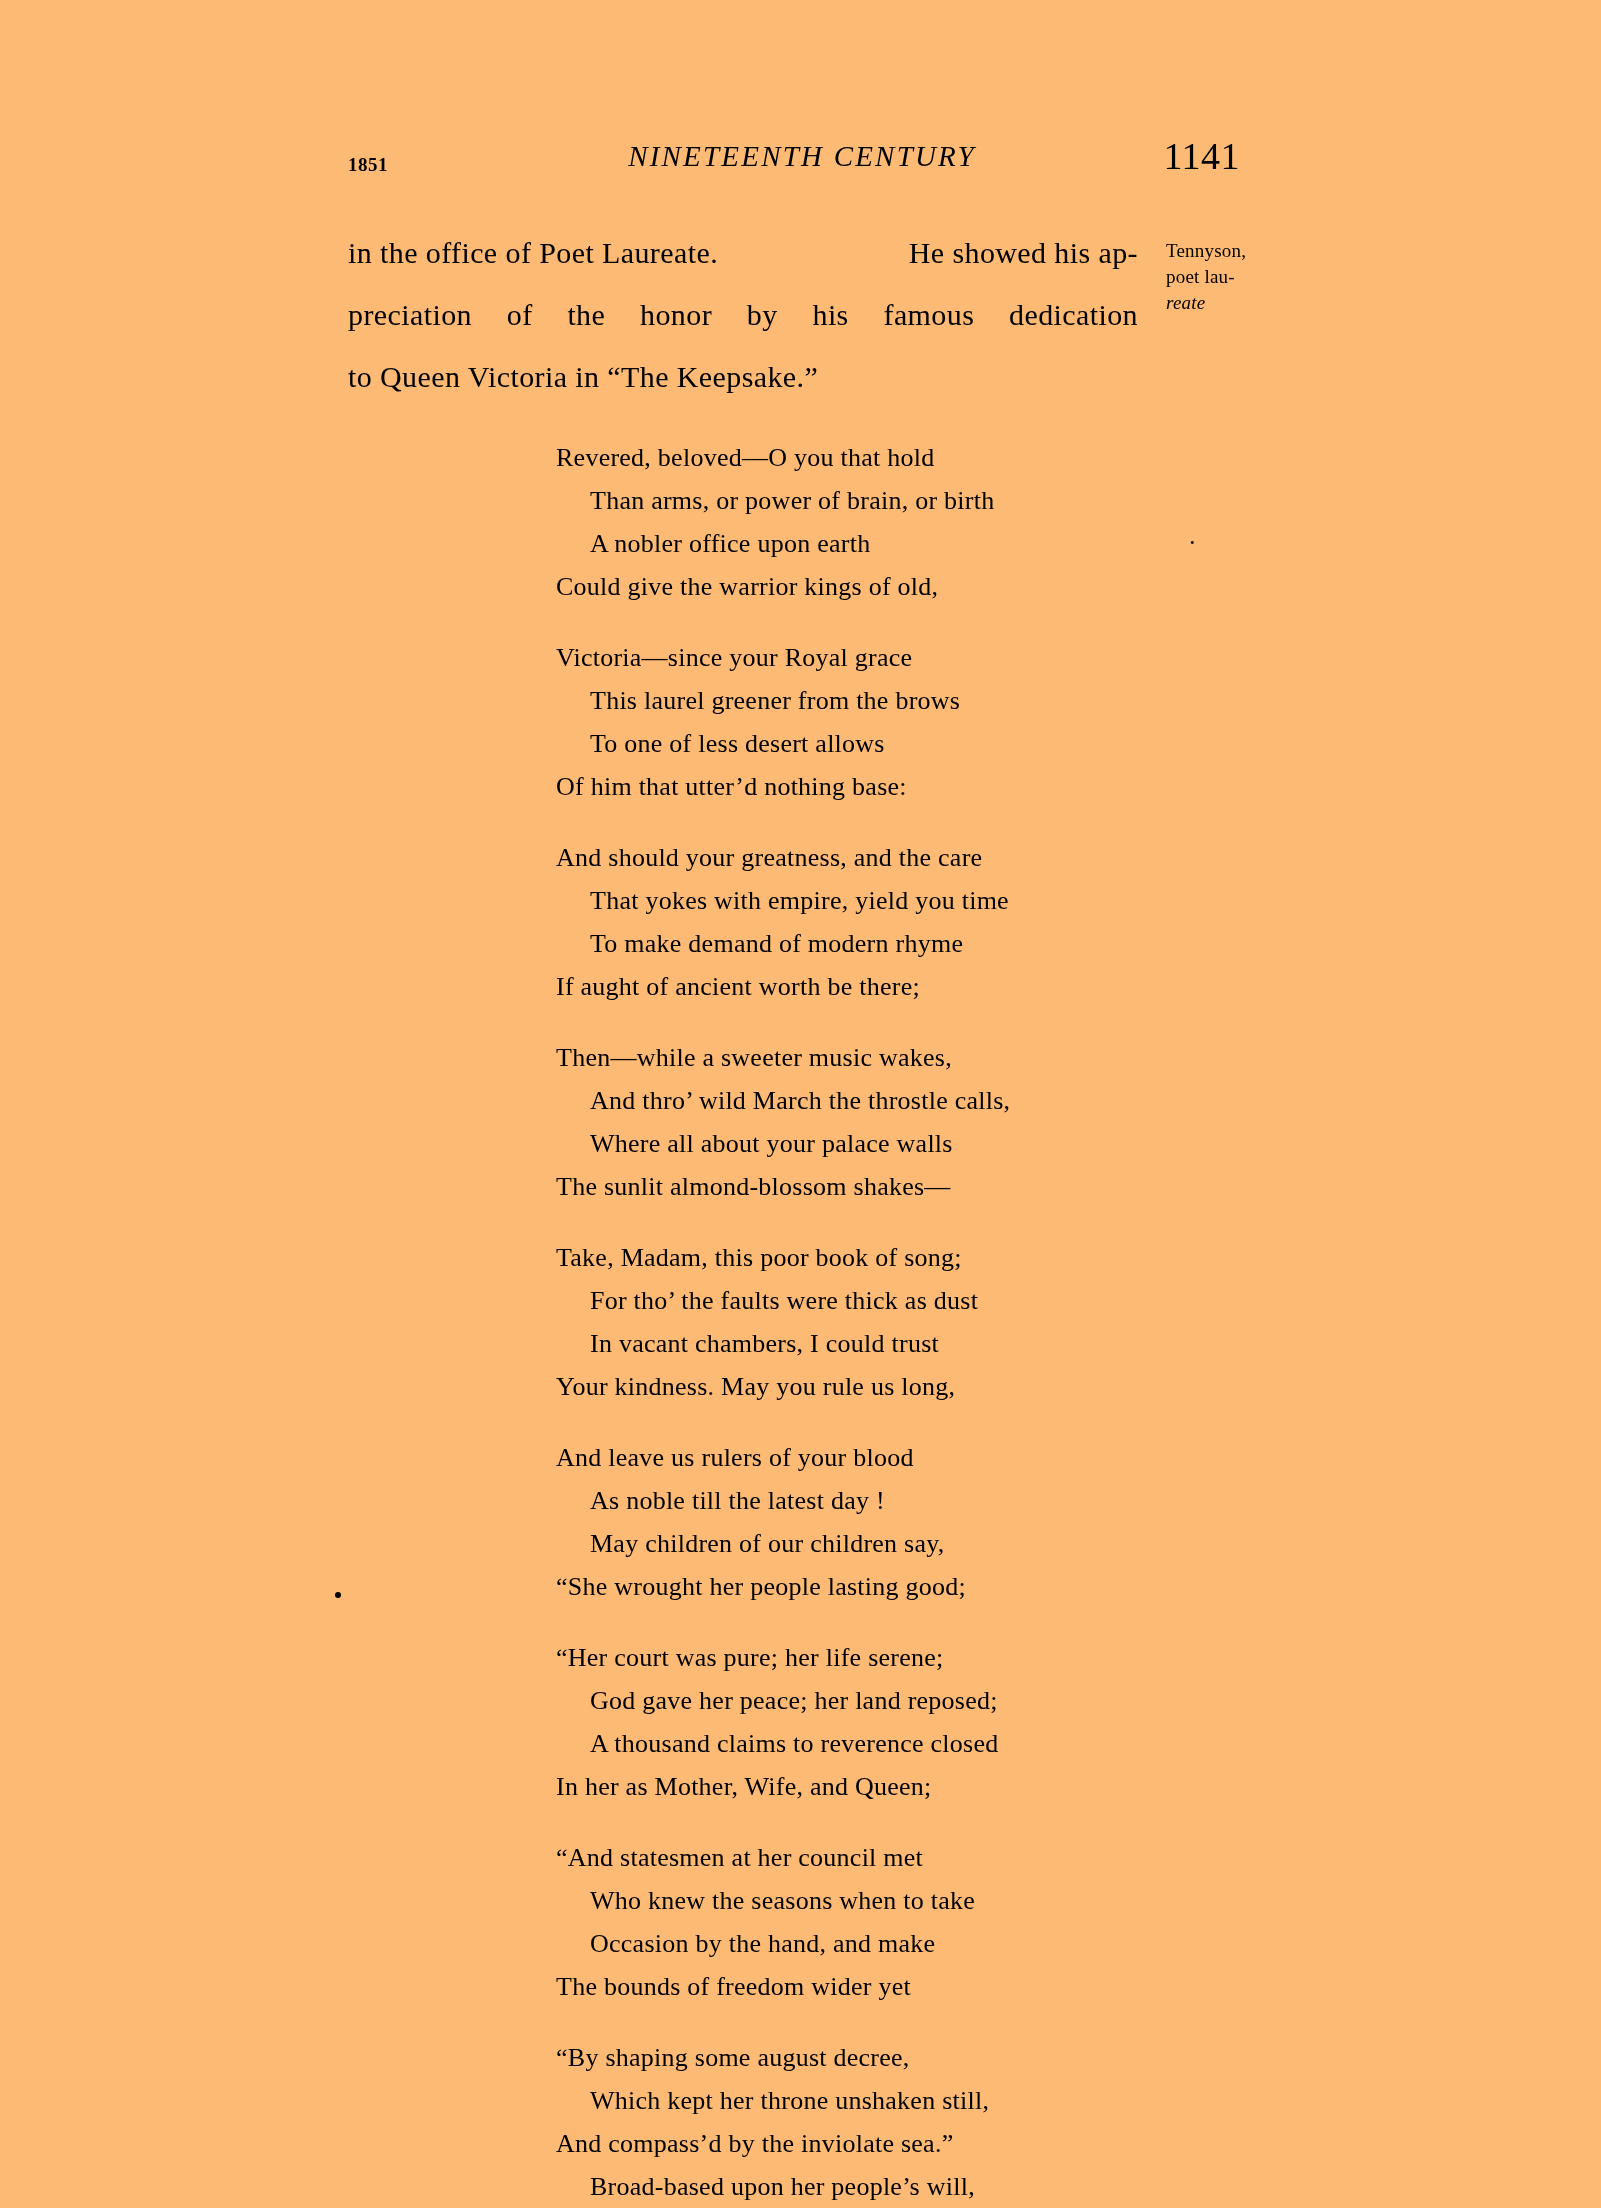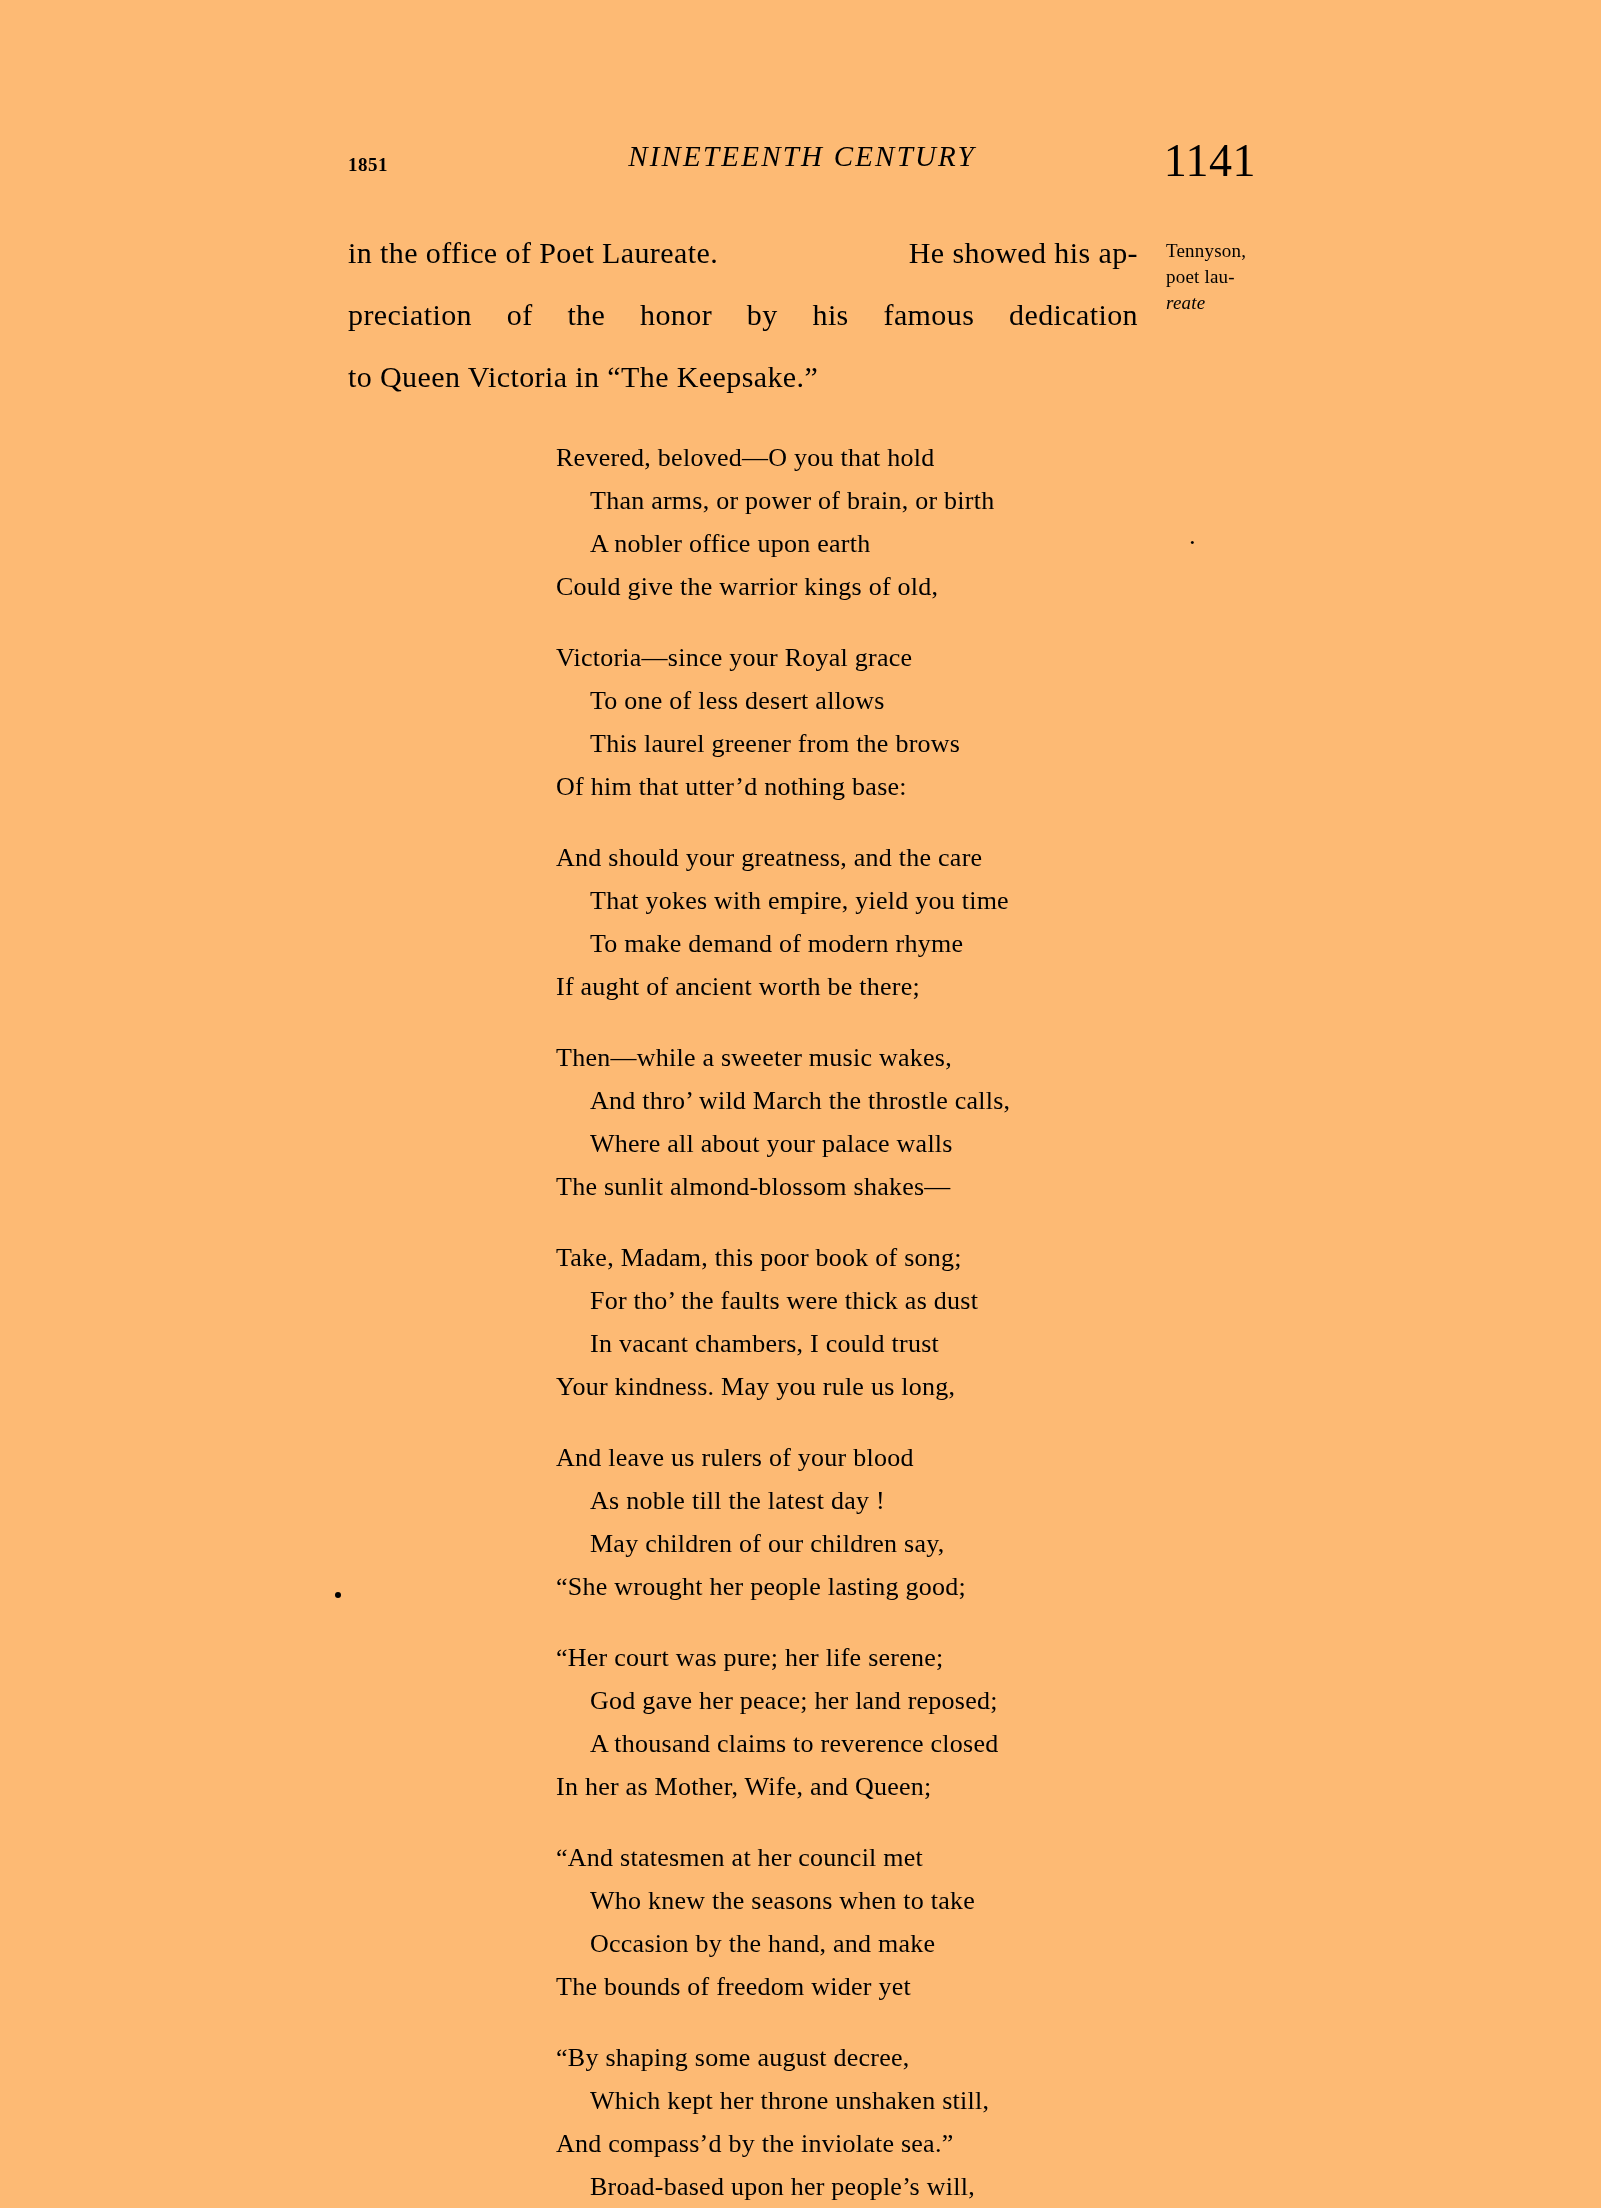--- a/index.html
+++ b/index.html
@@ -39,23 +39,23 @@
     top: 0;
     width: 908px;
     text-align: center;
     font-size: 29px;
     font-style: italic;
     letter-spacing: 2.2px;
     font-weight: 500;
   }
   .rh-folio {
     position: absolute;
-    right: 0;
+    right: 16px;
     top: -6px;
-    font-size: 46px;
+    font-size: 38px;
     letter-spacing: 0.5px;
   }
 
   
   .body-block {
     position: absolute;
     left: 348px;
     top: 222px;
     width: 790px;
   }
@@ -162,22 +162,22 @@
 
     <div class="stanza">
       <div class="v-line">Revered,  beloved—O you that hold</div>
       <div class="v-line ind">Than arms, or power of brain, or birth</div>
       <div class="v-line ind">A nobler office upon earth</div>
       <div class="v-line">Could give the warrior kings of old,</div>
     </div>
 
     <div class="stanza">
       <div class="v-line">Victoria—since your Royal grace</div>
+      <div class="v-line ind">This laurel greener from the brows</div>
       <div class="v-line ind">To one of less desert allows</div>
-      <div class="v-line ind">This laurel greener from the brows</div>
       <div class="v-line">Of him that utter’d nothing base:</div>
     </div>
 
     <div class="stanza">
       <div class="v-line">And should your greatness, and the care</div>
       <div class="v-line ind">That yokes with empire, yield you time</div>
       <div class="v-line ind">To make demand of modern rhyme</div>
       <div class="v-line">If aught of ancient worth be there;</div>
     </div>
 

